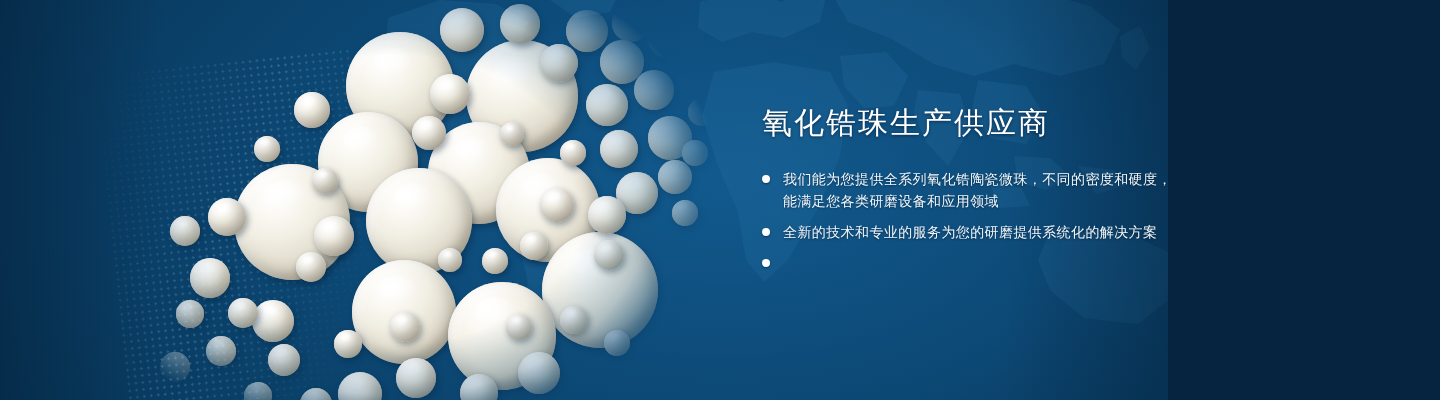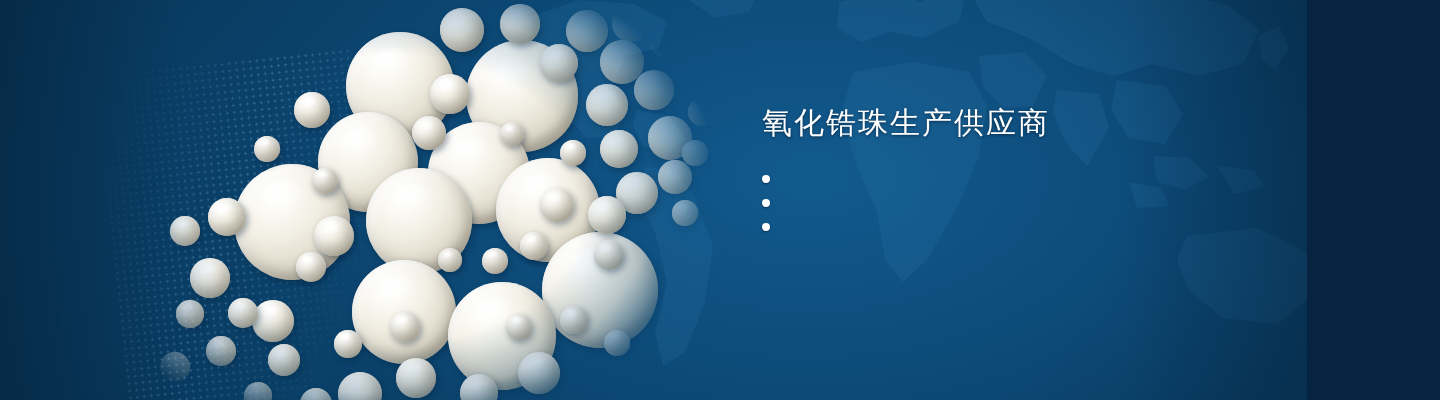--- a/index.html
+++ b/index.html
@@ -1,20 +1,20 @@
 <!DOCTYPE html>
 <html><head>
 <meta charset="utf-8">
 <style>
   * { margin:0; padding:0; box-sizing:border-box; }
   html,body { background:#06243f; }
 
   .banner {
     position:relative;
-    width:1307px; height:400px;
+    width:1168px; height:400px;
     overflow:hidden;
     font-family:"Liberation Sans","DejaVu Sans",sans-serif;
     background:#0a4570;
   }
 
   
   .bg-base {
     position:absolute; inset:0;
     background:
       radial-gradient(ellipse 900px 520px at 62% 44%, #125a8e 0%, #0d4b79 38%, #0a4068 66%, #083b60 100%);
@@ -228,26 +228,33 @@
   <div class="bg-vignette"></div>
 
   <div class="copy">
 
     <div class="headline">氧化锆珠生产供应商</div>
 
     <div class="bullets">
 
       <div class="bullet-row">
         <span class="bullet-dot"></span>
+        <span class="bullet-text">
+          <span class="ln">我们能为您提供全系列氧化锆陶瓷微珠，不同的密度和硬度，</span>
+          <span class="ln">能满足您各类研磨设备和应用领域</span>
+        </span>
+      </div>
+
+      <div class="bullet-row">
+        <span class="bullet-dot"></span>
+        <span class="bullet-text">
+          <span class="ln">全新的技术和专业的服务为您的研磨提供系统化的解决方案</span>
+        </span>
       </div>
 
       <div class="bullet-row">
         <span class="bullet-dot"></span>
       </div>
 
-      <div class="bullet-row">
-        <span class="bullet-dot"></span>
-      </div>
-
     </div>
   </div>
 
 </div>
 
 </body></html>

